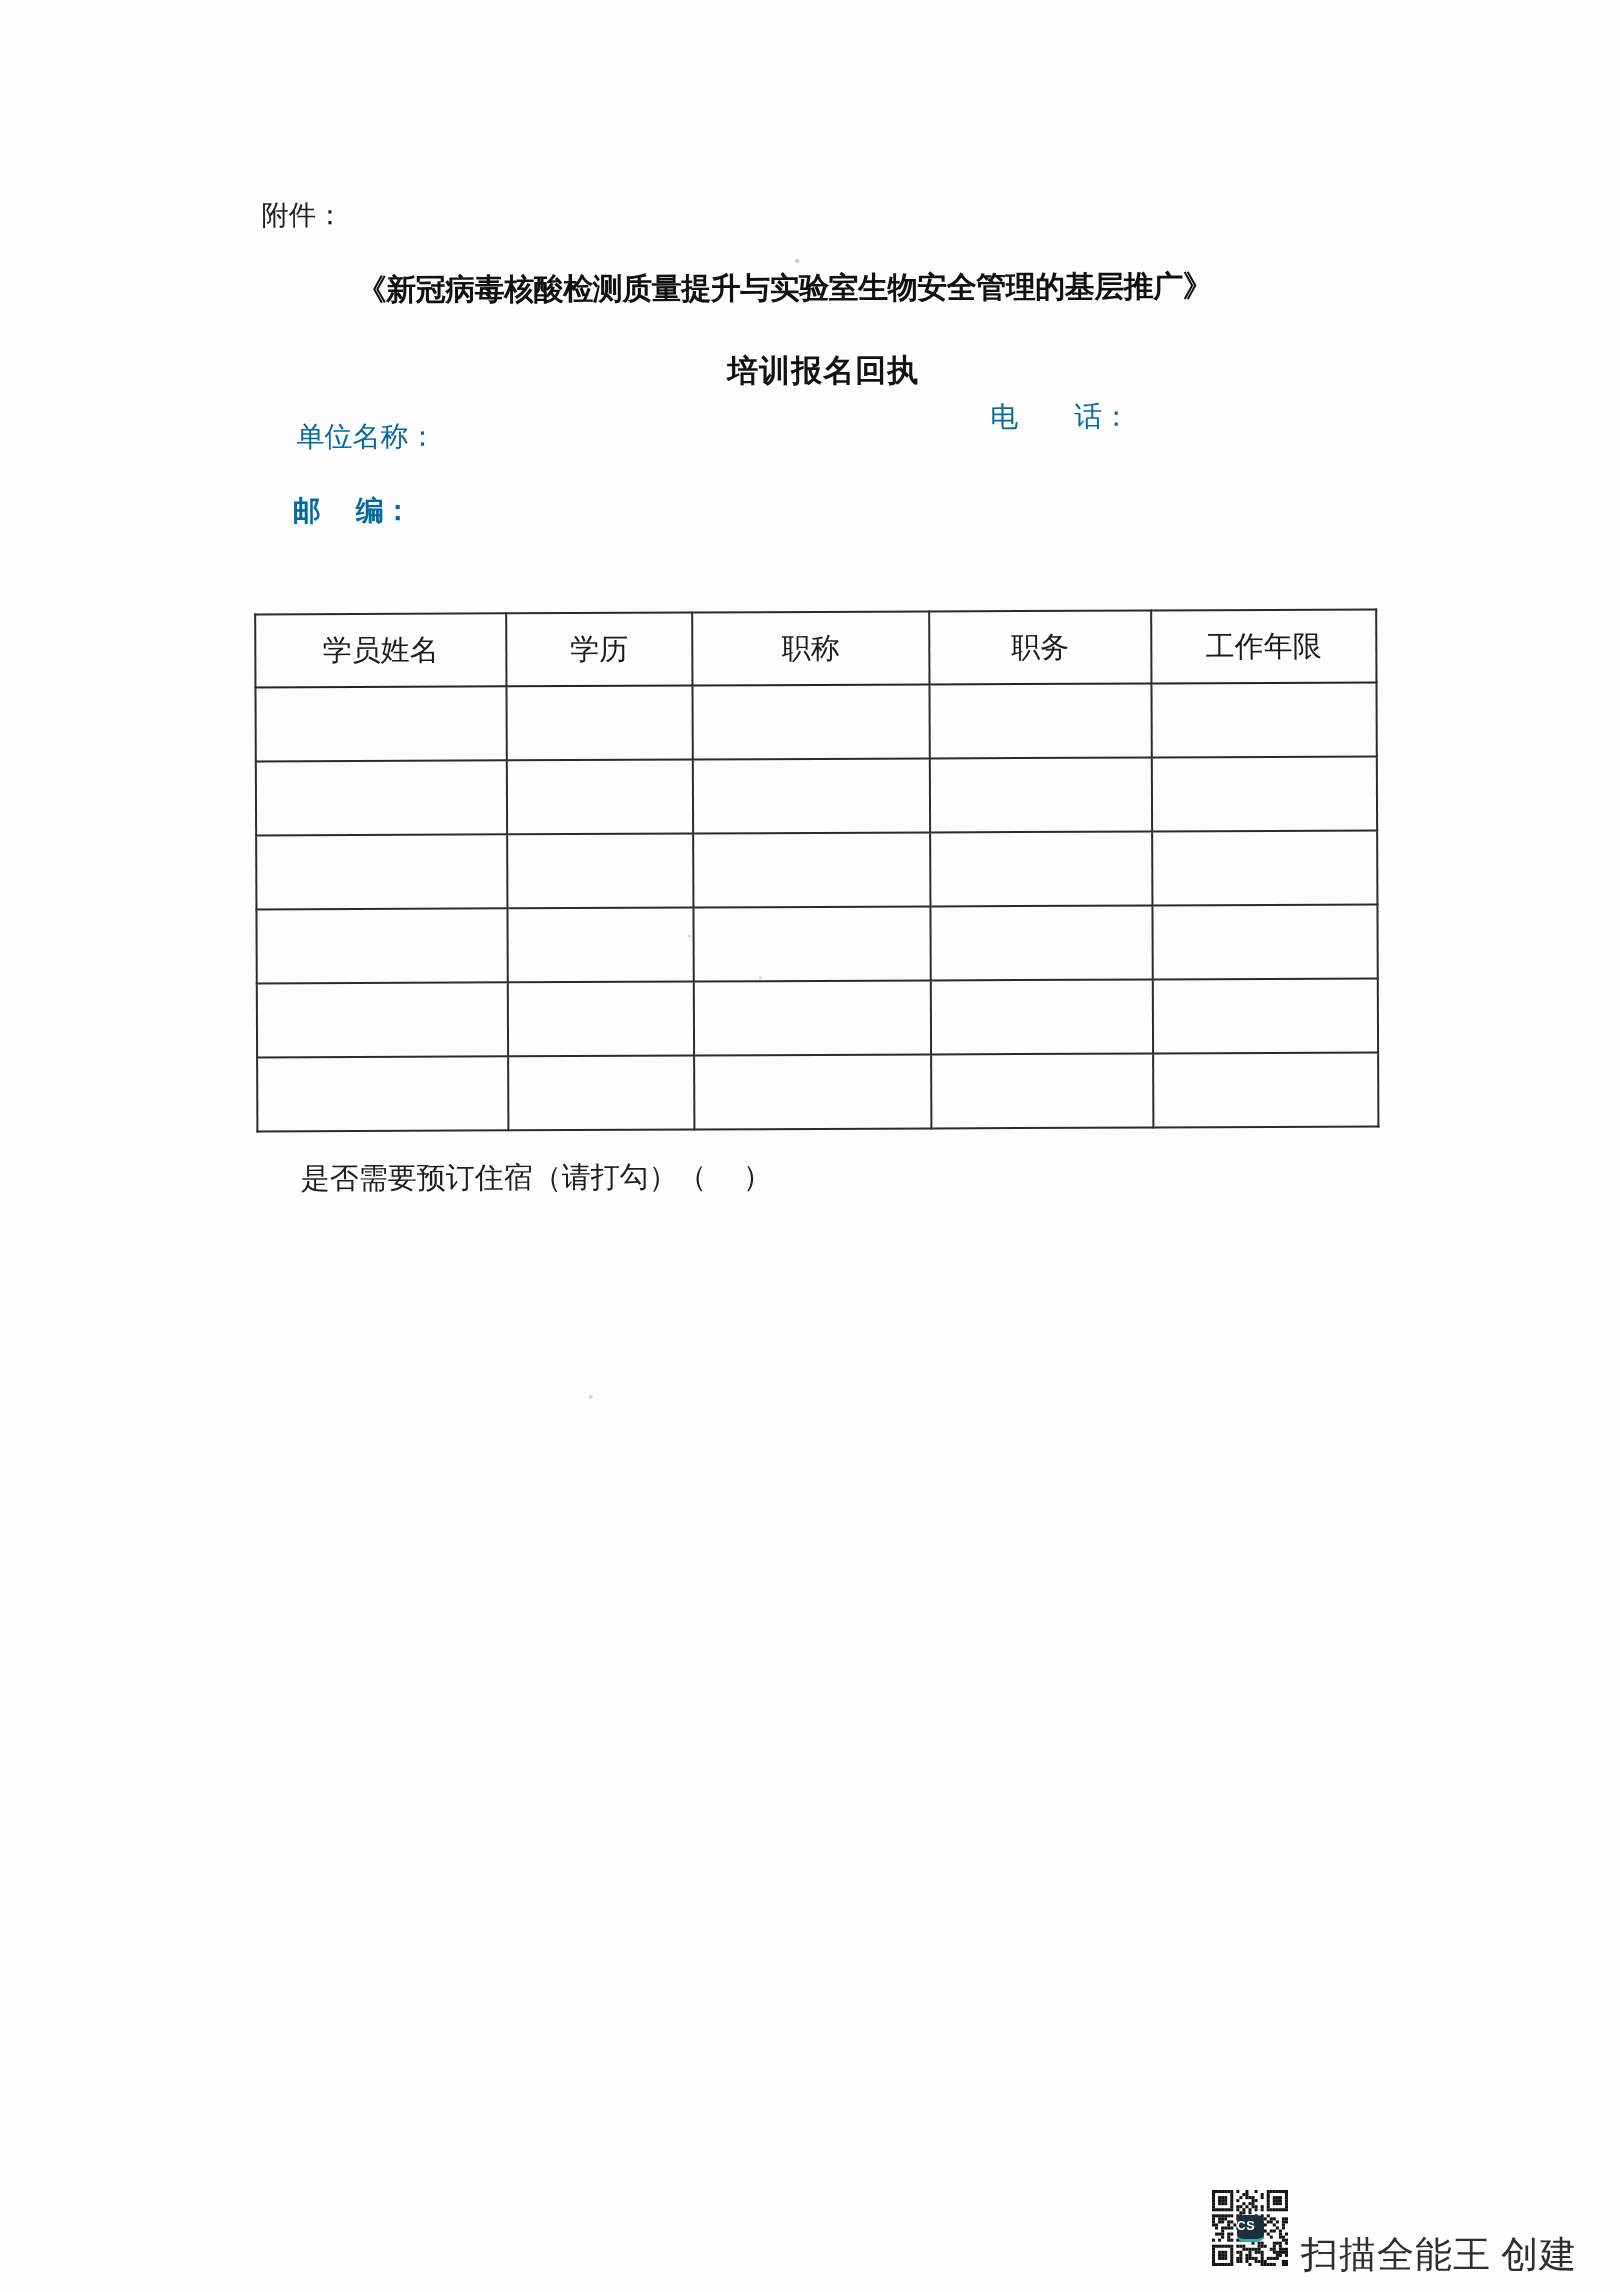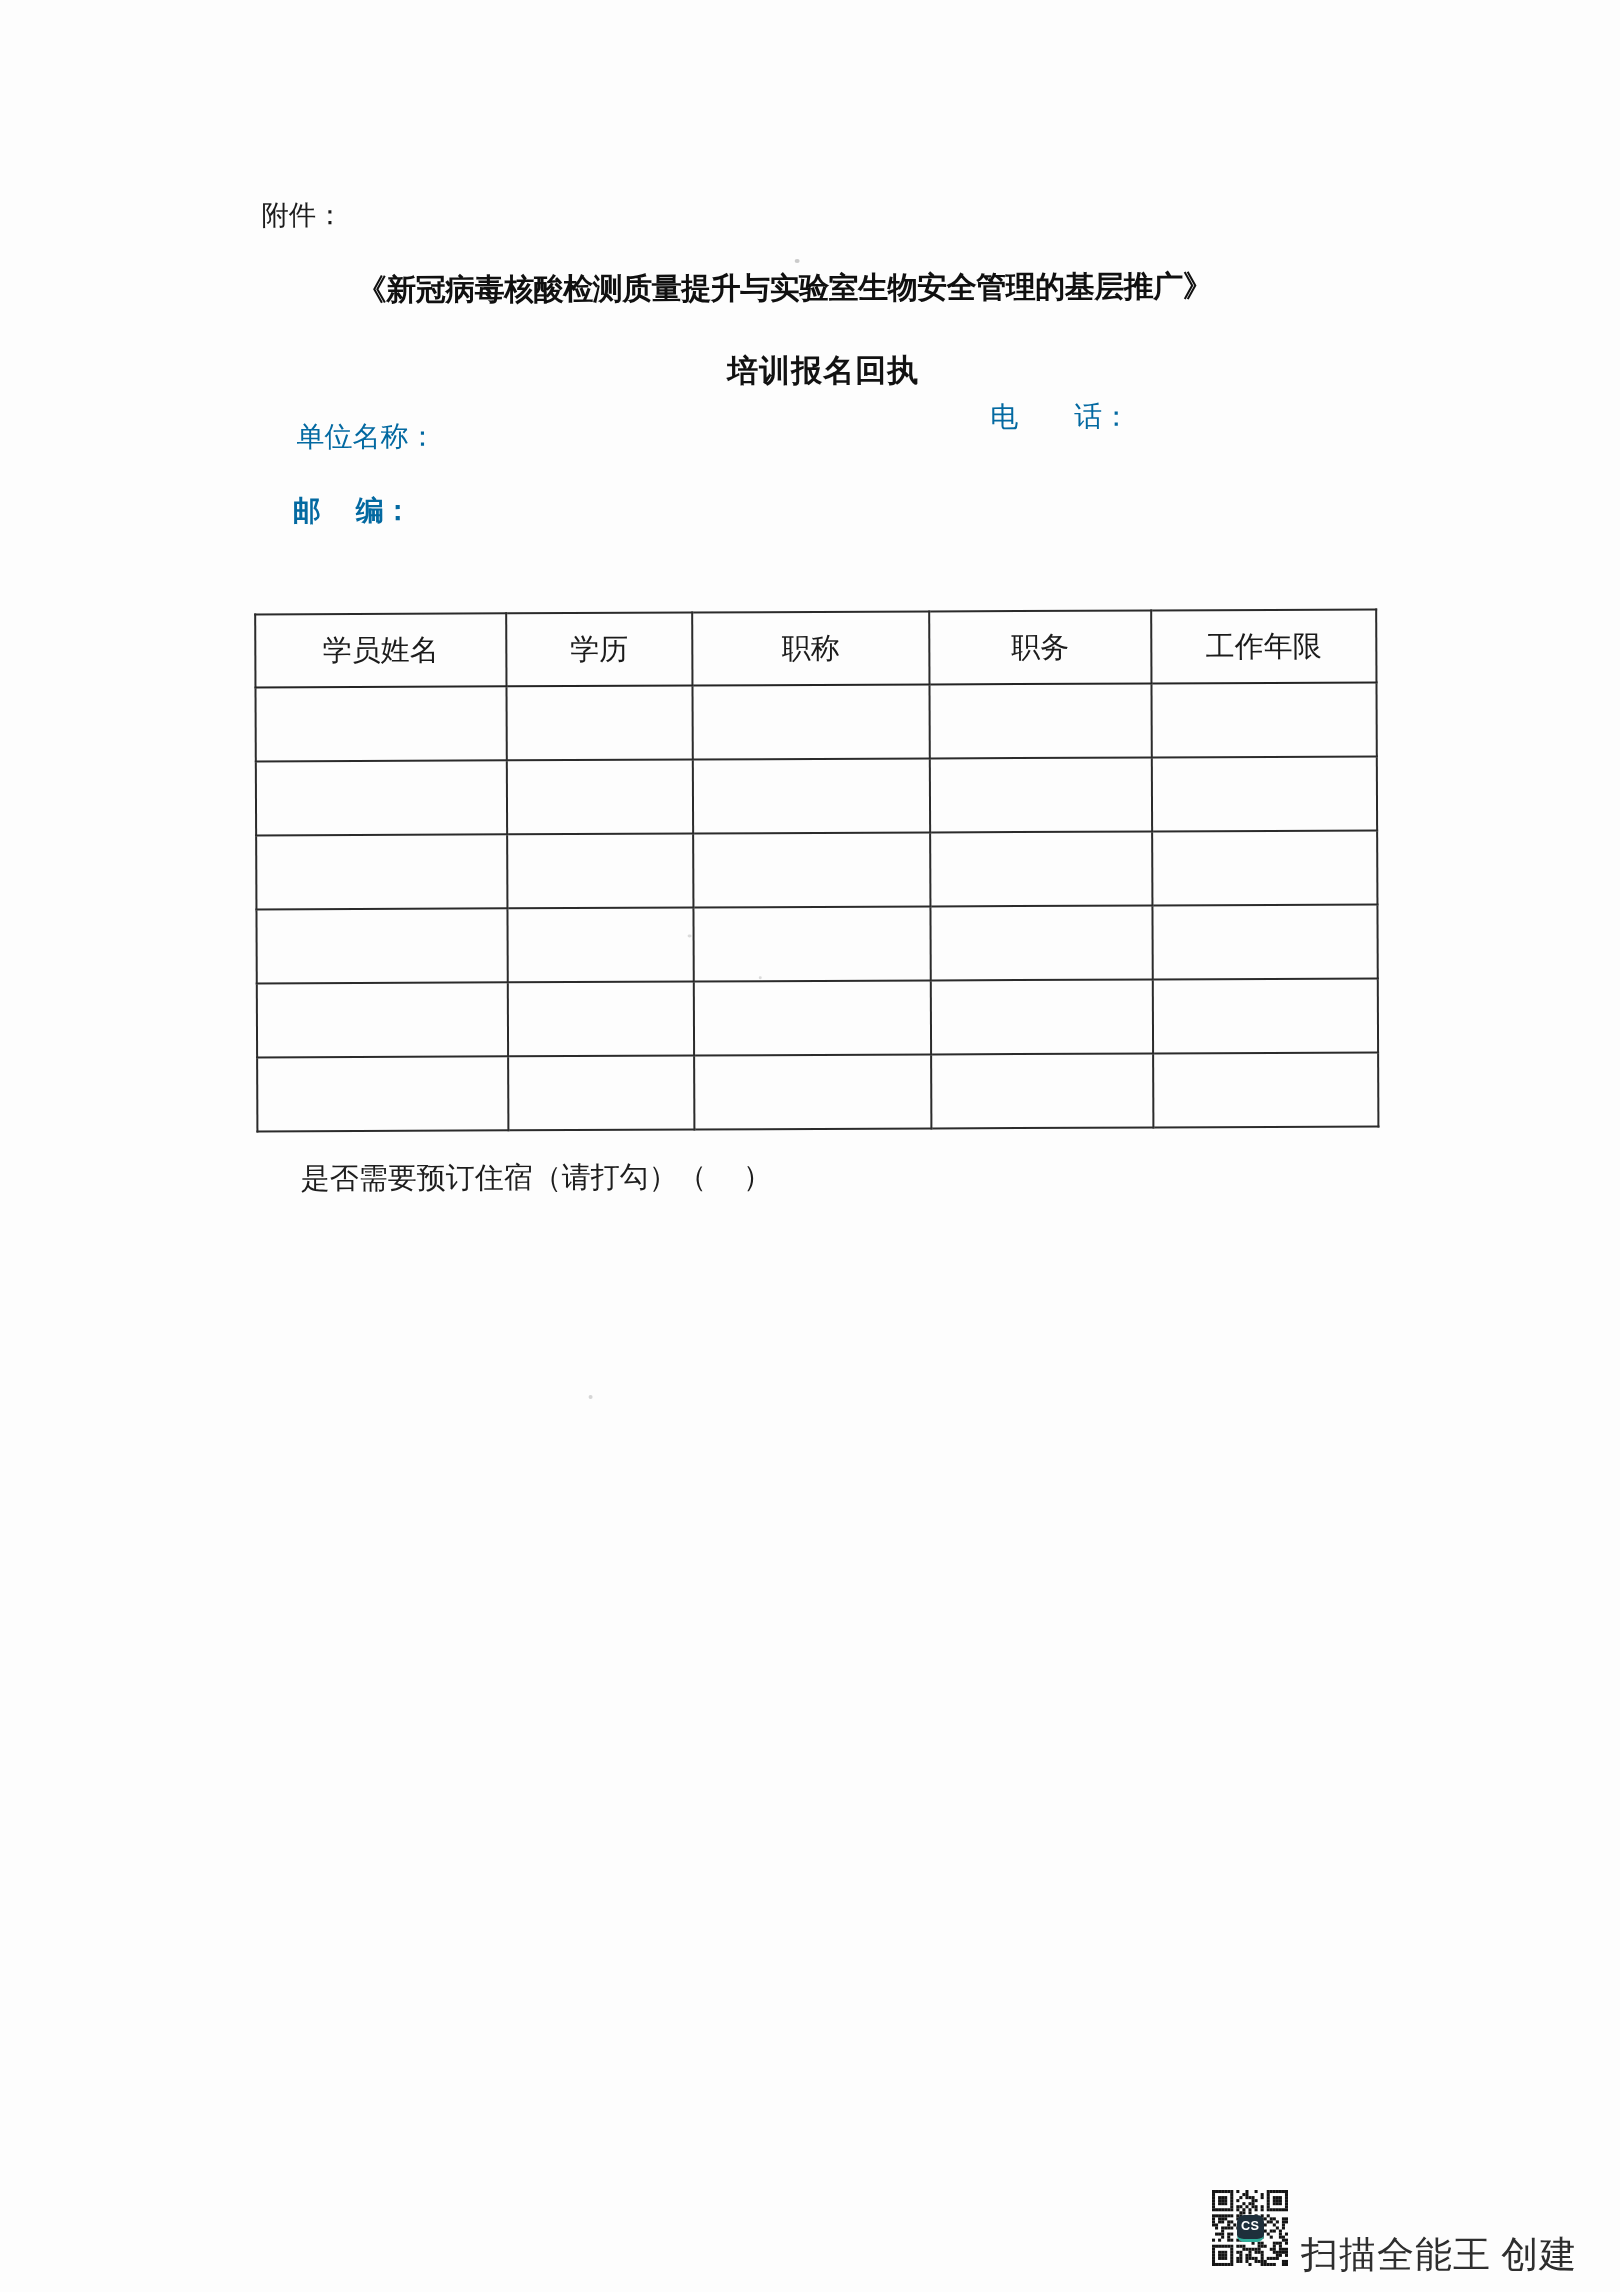--- a/index.html
+++ b/index.html
@@ -39,21 +39,21 @@
   .speck-2{left:689px;top:934px;width:3.9px;height:2.9px;opacity:.35;}
   .speck-3{left:760px;top:976px;width:2.9px;height:2.9px;opacity:.35;}
   .speck-4{left:588px;top:1394px;width:3.9px;height:3.9px;opacity:.4;}
   .footer{position:absolute;left:0;top:0;}
   .qr{position:absolute;left:1212px;top:2190px;width:76px;height:76px;}
   .qr svg{position:absolute;left:0;top:0;width:76px;height:76px;}
   .qr-badge{
     position:absolute;left:24.5px;top:24.5px;width:27.4px;height:27.4px;
     background:#1e2f3b;border-radius:6.9px;
     border-bottom:3.9px solid #2fae9b;box-sizing:border-box;
-    display:flex;align-items:center;justify-content:center;
+    display:flex;align-items:center;justify-content:flex-start;
   }
   .qr-badge span{
     color:#ffffff;font-family:"Liberation Sans","DejaVu Sans",sans-serif;
     font-size:12.7px;font-weight:bold;letter-spacing:0.5px;line-height:1;
   }
   .watermark{
     position:absolute;left:1301px;top:2202px;font-size:37px;color:#2e2e2e;
     white-space:pre;letter-spacing:1px;margin-top:28px;
   }
 </style>

